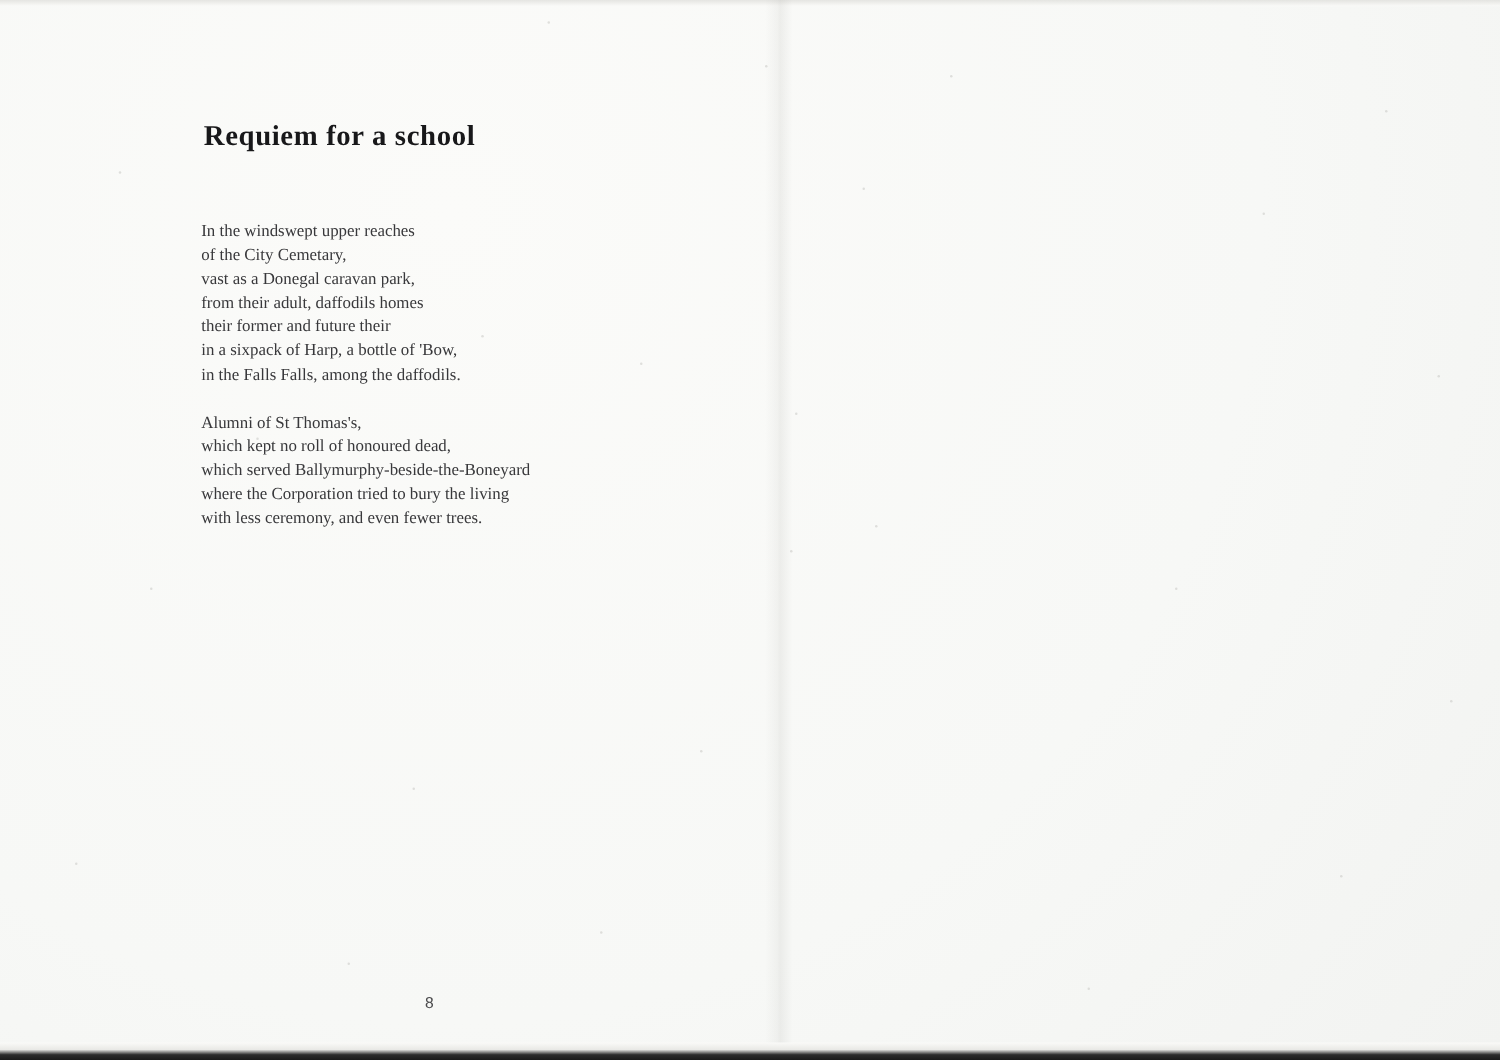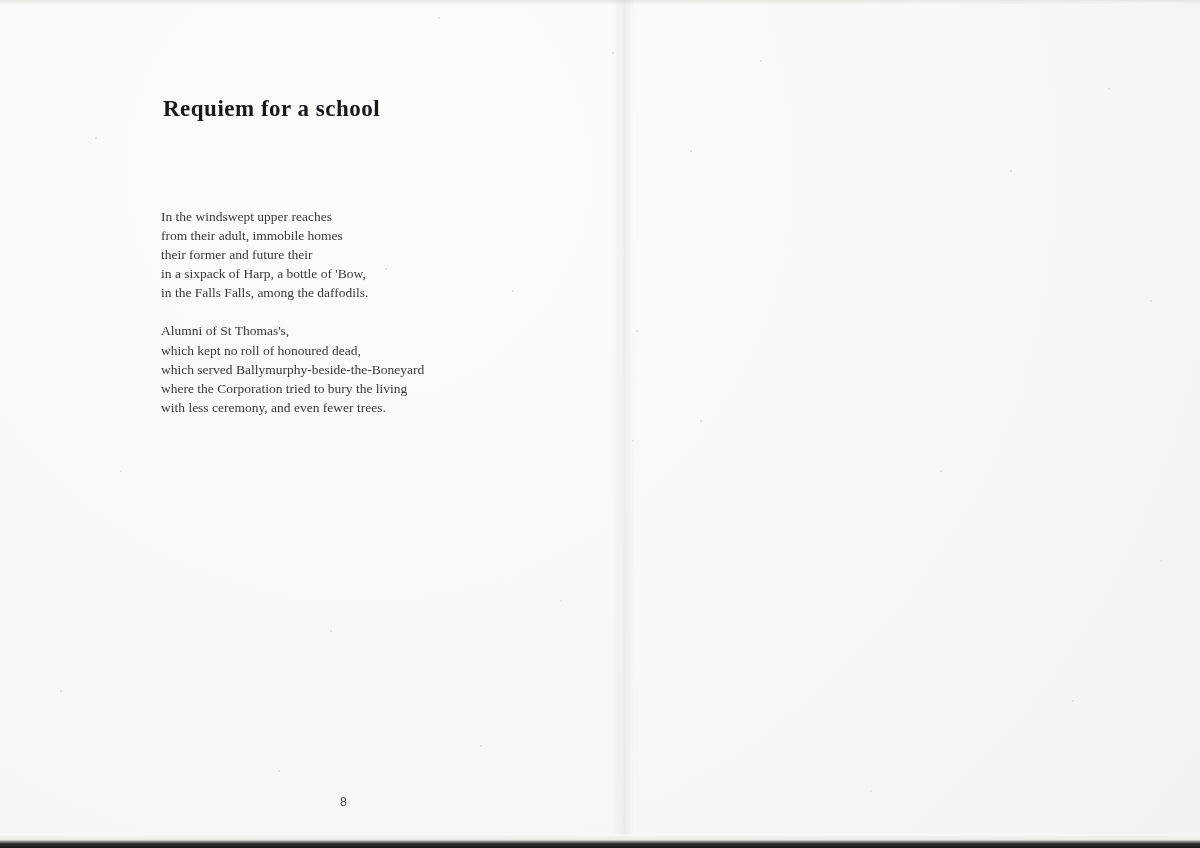--- a/index.html
+++ b/index.html
@@ -110,38 +110,39 @@
     font-size: 12.5px;
     color: #4a4a4c;
     font-family: "Liberation Sans", sans-serif;
   }
   .folio-left {
     left: 340px;
     top: 795px;
   }
   .blur-soft {
     filter: blur(0.18px);
-    margin-top: 32px;
   }
 </style>
 </head>
 <body>
 
 <div class="spread">
 
   <div class="top-edge"></div>
   <div class="gutter-shadow"></div>
 
   <div class="page page-left">
     <h1 class="poem-title title-left blur-soft">Requiem for a school</h1>
 
     <div class="poem-body body-left blur-soft" id="left-body">
         <p class="stanza">
           <span class="line">In the windswept upper reaches</span>
-          <span class="line">from their adult, immobile homes</span>
+          <span class="line">of the City Cemetary,</span>
+          <span class="line">vast as a Donegal caravan park,</span>
+          <span class="line">from their adult, daffodils homes</span>
           <span class="line">their former and future their</span>
           <span class="line">in a sixpack of Harp, a bottle of 'Bow,</span>
           <span class="line">in the Falls Falls, among the daffodils.</span>
         </p>
         <p class="stanza">
           <span class="line">Alumni of St Thomas's,</span>
           <span class="line">which kept no roll of honoured dead,</span>
           <span class="line">which served Ballymurphy-beside-the-Boneyard</span>
           <span class="line">where the Corporation tried to bury the living</span>
           <span class="line">with less ceremony, and even fewer trees.</span>

